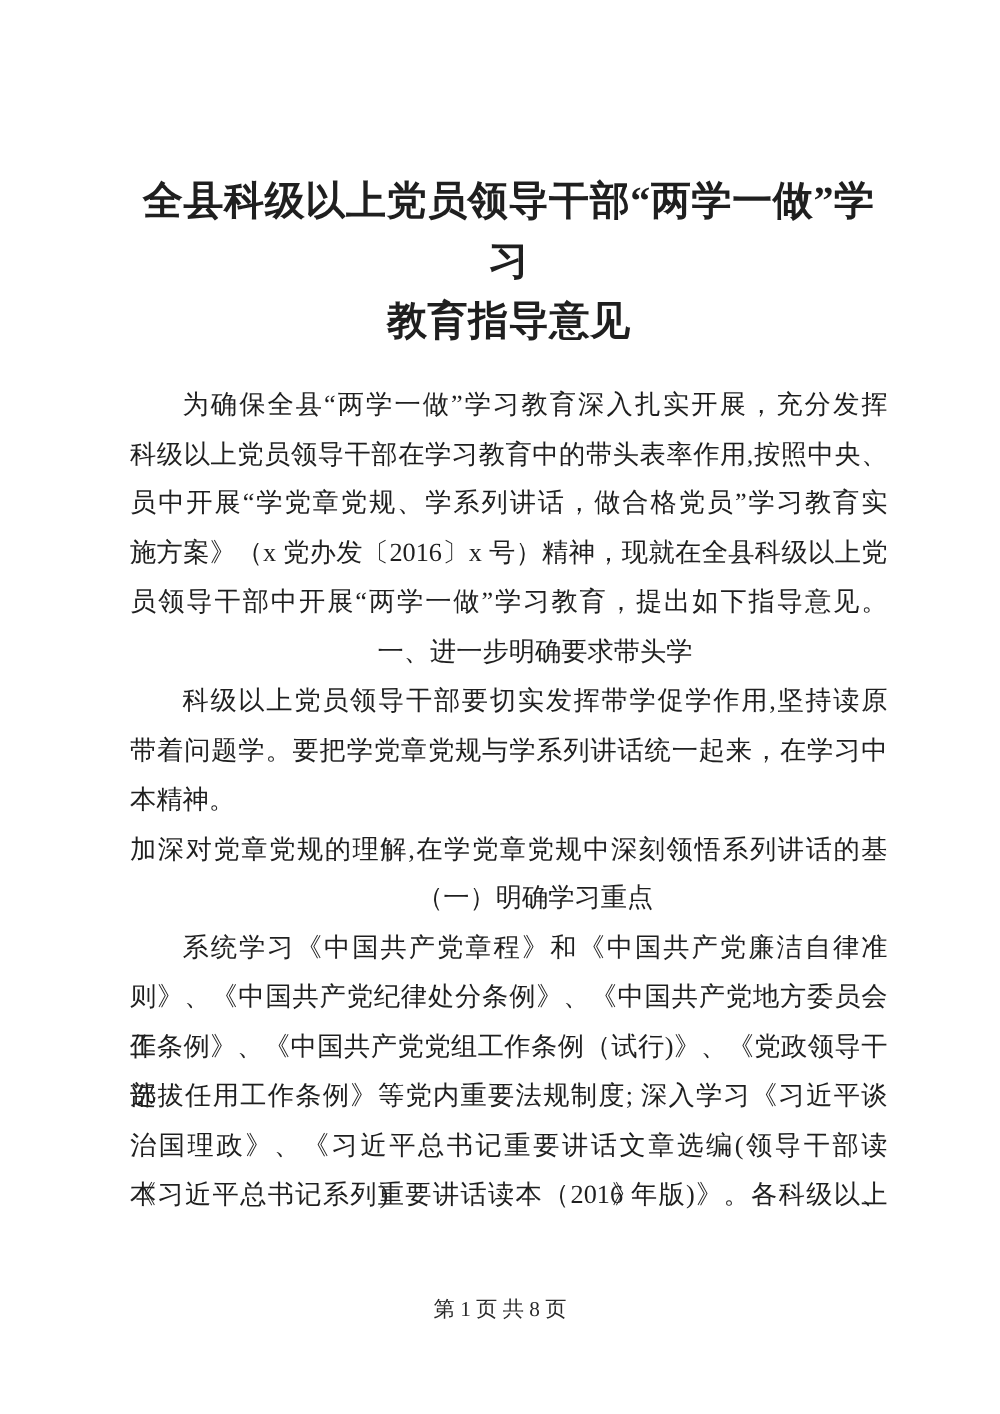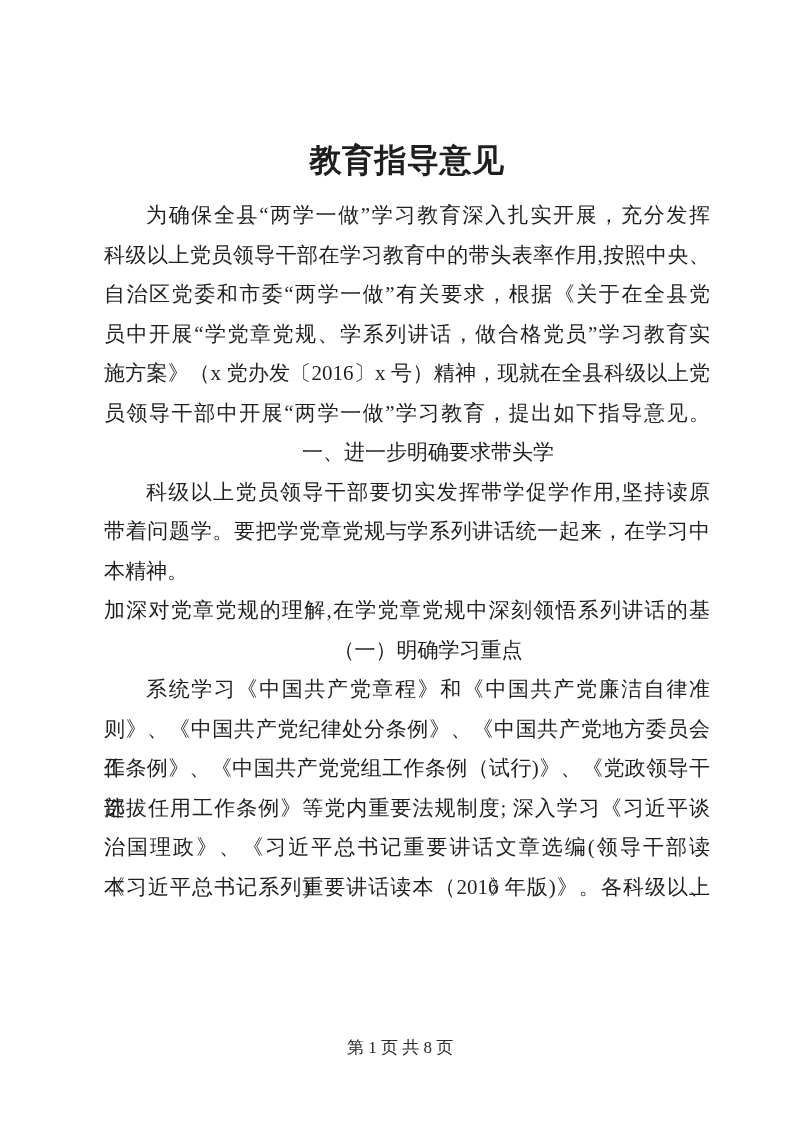--- a/index.html
+++ b/index.html
@@ -24,21 +24,21 @@
   }
   .doc-title {
     margin-top: 136px;
     font-size: 32px;
     font-weight: bold;
     line-height: 48px;
     text-align: center;
     letter-spacing: 0.5px;
   }
   .doc-body {
-    margin-top: 12px;
+    margin-top: 24px;
   }
   .line {
     font-size: 21px;
     line-height: 39.5px;
     height: 39.5px;
     white-space: nowrap;
     text-align: left;
   }
   .line.justify {
     white-space: normal;
@@ -59,26 +59,26 @@
     font-size: 17px;
     line-height: 24px;
     color: #2a2a2a;
   }
 </style>
 </head>
 <body>
 
 <div class="page">
   <div class="doc-title">
+    <div>全县科级以上党员领导干部“两学一做”学习</div>
     <div>教育指导意见</div>
   </div>
   <div class="doc-body">
       <div class="line indent justify">为确保全县“两学一做”学习教育深入扎实开展，充分发挥</div>
       <div class="line justify">科级以上党员领导干部在学习教育中的带头表率作用,按照中央、</div>
-      <div class="line justify">自治区党委和市委“两学一做”有关要求，根据《关于在全县党</div>
       <div class="line justify">员中开展“学党章党规、学系列讲话，做合格党员”学习教育实</div>
       <div class="line justify">施方案》（x 党办发〔2016〕x 号）精神，现就在全县科级以上党</div>
       <div class="line justify">员领导干部中开展“两学一做”学习教育，提出如下指导意见。</div>
       <div class="line indent">一、进一步明确要求带头学</div>
       <div class="line indent justify">科级以上党员领导干部要切实发挥带学促学作用,坚持读原</div>
       <div class="line justify">带着问题学。要把学党章党规与学系列讲话统一起来，在学习中</div>
       <div class="line">本精神。</div>
       <div class="line justify">加深对党章党规的理解,在学党章党规中深刻领悟系列讲话的基</div>
       <div class="line indent">（一）明确学习重点</div>
       <div class="line indent justify">系统学习《中国共产党章程》和《中国共产党廉洁自律准</div>

